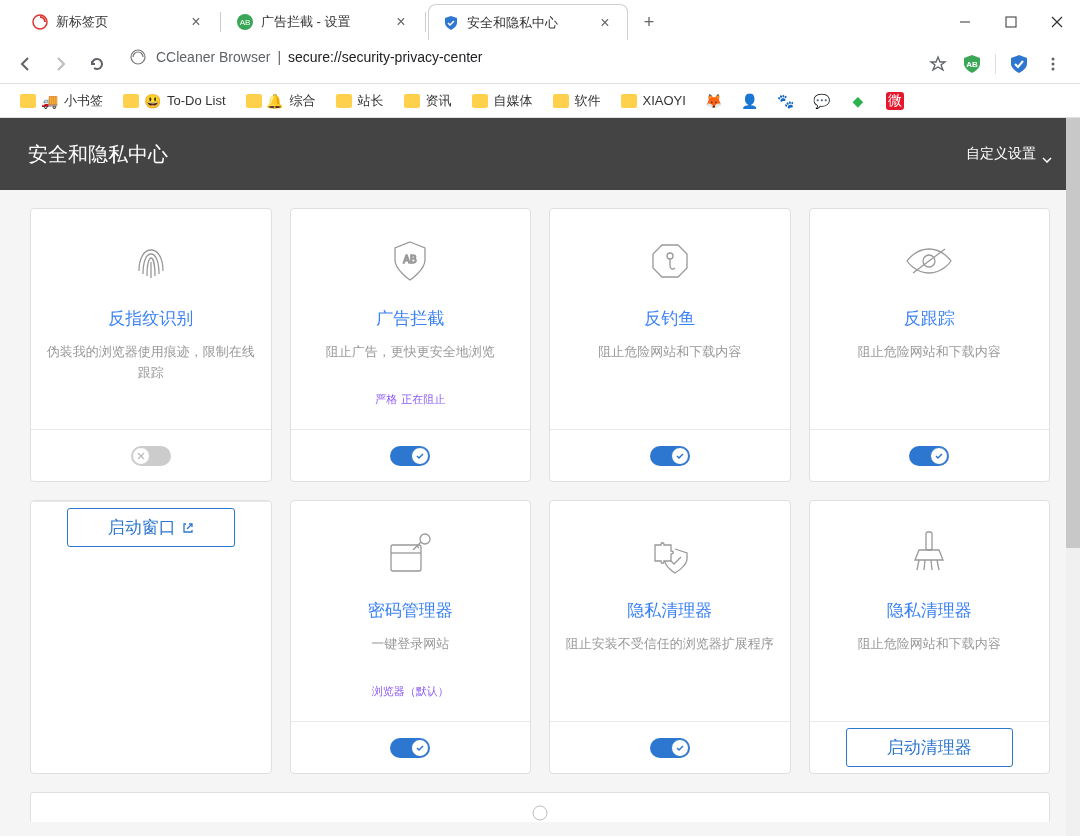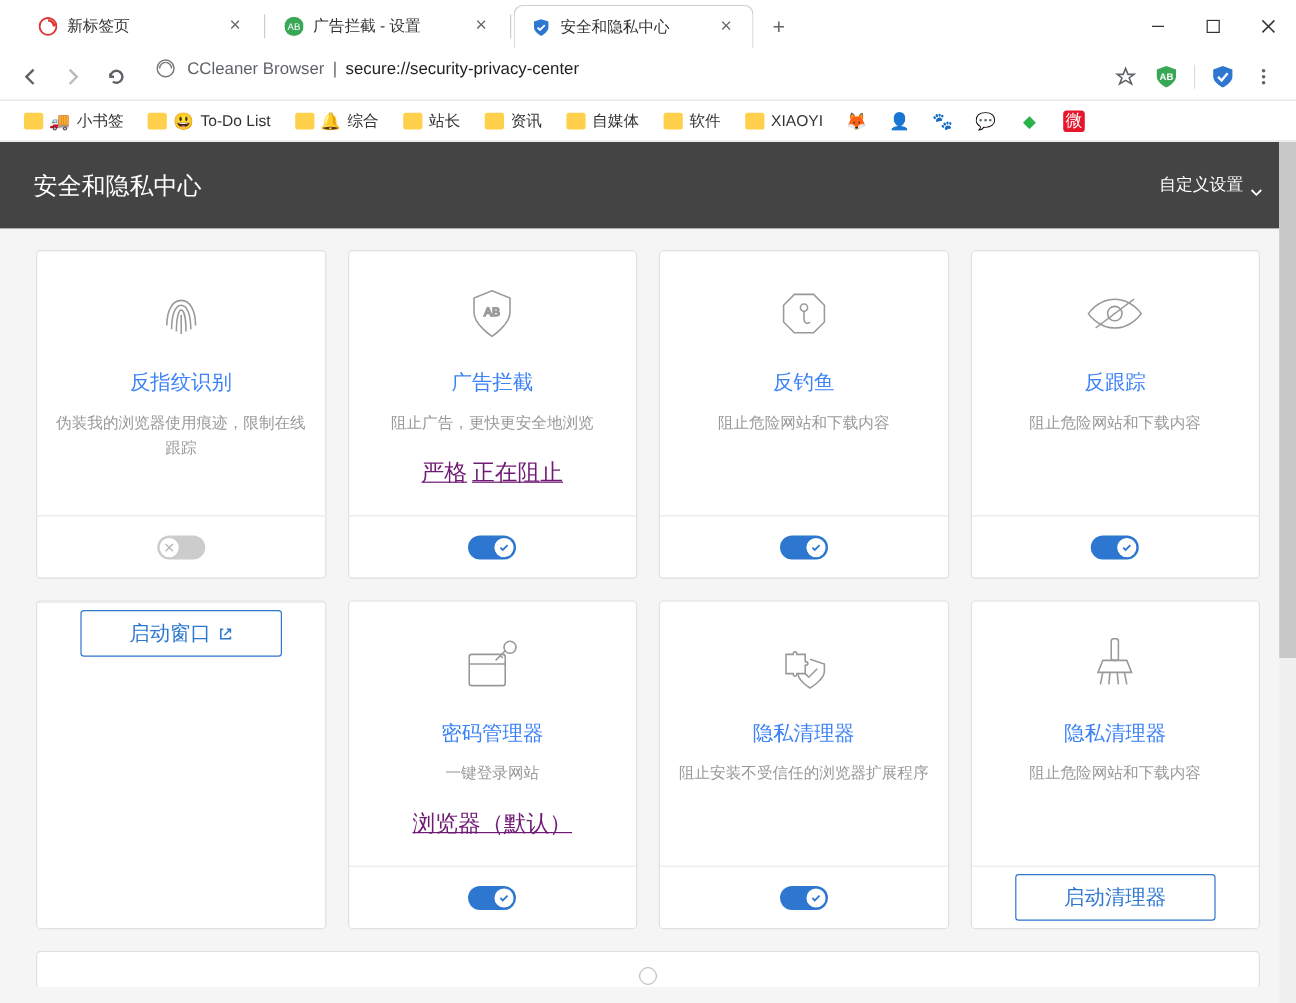--- a/index.html
+++ b/index.html
@@ -44,21 +44,21 @@
 .page-title { color: #fff; font-size: 20px; font-weight: normal; }
 .custom-btn { color: #fff; font-size: 14px; display: flex; align-items: flex-end; gap: 6px; cursor: pointer; }
 
 
 .cards-grid { display: grid; grid-template-columns: repeat(4, 1fr); gap: 18px; padding: 18px 30px; }
 .card { background: #fff; border: 1px solid #e0e0e0; border-radius: 4px; display: flex; flex-direction: column; }
 .card-body { padding: 24px 14px 14px; display: flex; flex-direction: column; align-items: center; text-align: center; min-height: 220px; }
 .card-icon { height: 56px; display: flex; align-items: center; justify-content: center; margin-bottom: 18px; }
 .card-title { font-size: 17px; color: #3b82f6; margin-bottom: 12px; }
 .card-desc { font-size: 13px; color: #999; line-height: 1.6; margin-bottom: 10px; }
-.card-status { font-size: 19px; color: #701a75; margin-top: auto; padding-bottom: 8px; display: flex; gap: 4px; text-decoration: underline; }
+.card-status { font-size: 11px; color: #8b5cf6; margin-top: auto; padding-bottom: 8px; display: flex; gap: 4px; }
 .card-footer { border-top: 1px solid #e8e8e8; height: 52px; display: flex; align-items: center; justify-content: center; }
 
 
 .toggle { width: 40px; height: 20px; border-radius: 10px; position: relative; cursor: pointer; }
 .toggle-on { background: #2e77d0; }
 .toggle-off { background: #ccc; }
 .toggle-knob { width: 18px; height: 18px; background: #fff; border-radius: 50%; position: absolute; top: 1px; display: flex; align-items: center; justify-content: center; }
 .toggle-on .toggle-knob { right: 1px; border: 1px solid #2e77d0; }
 .toggle-off .toggle-knob { left: 1px; border: 1px solid #ccc; }
 

